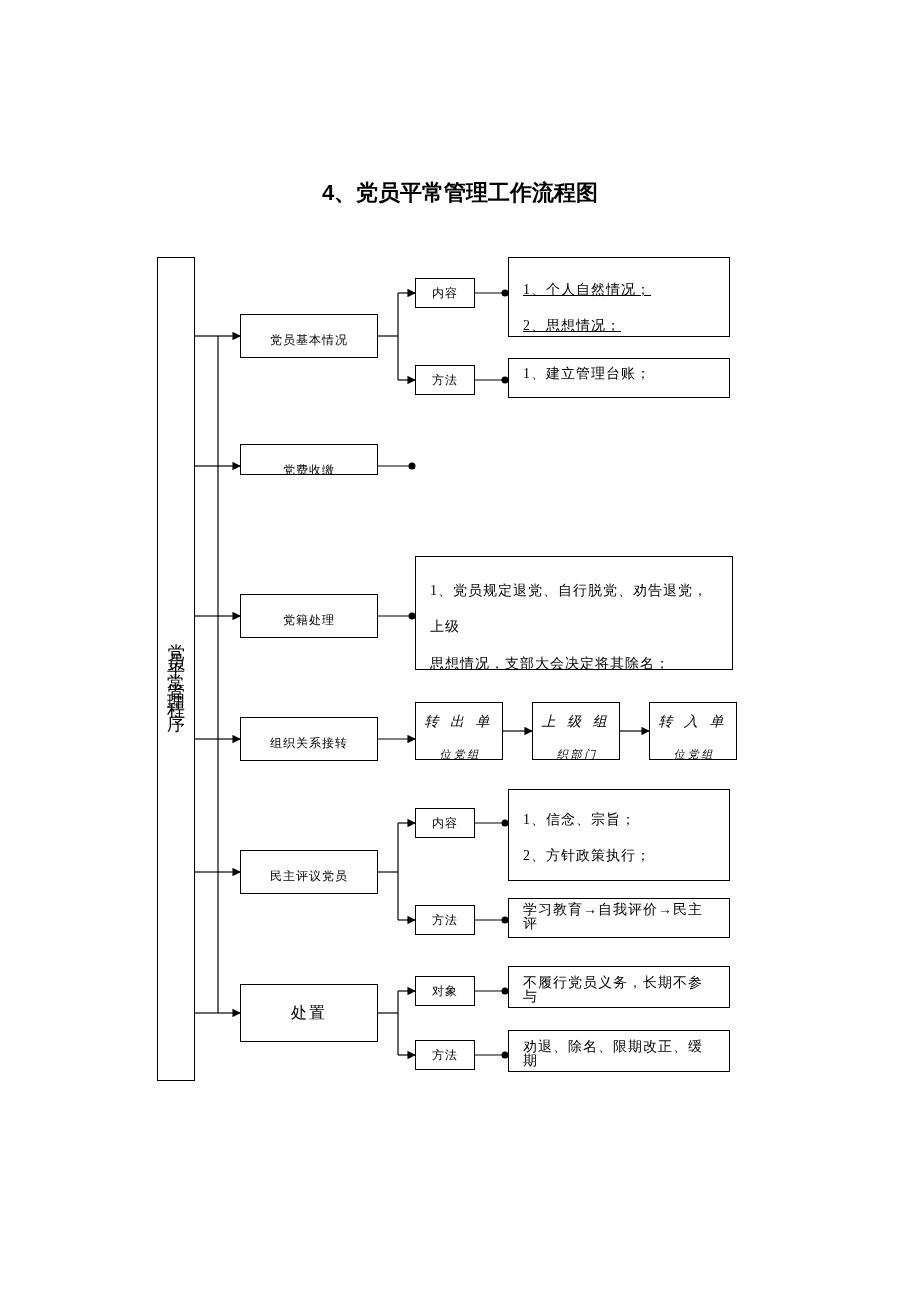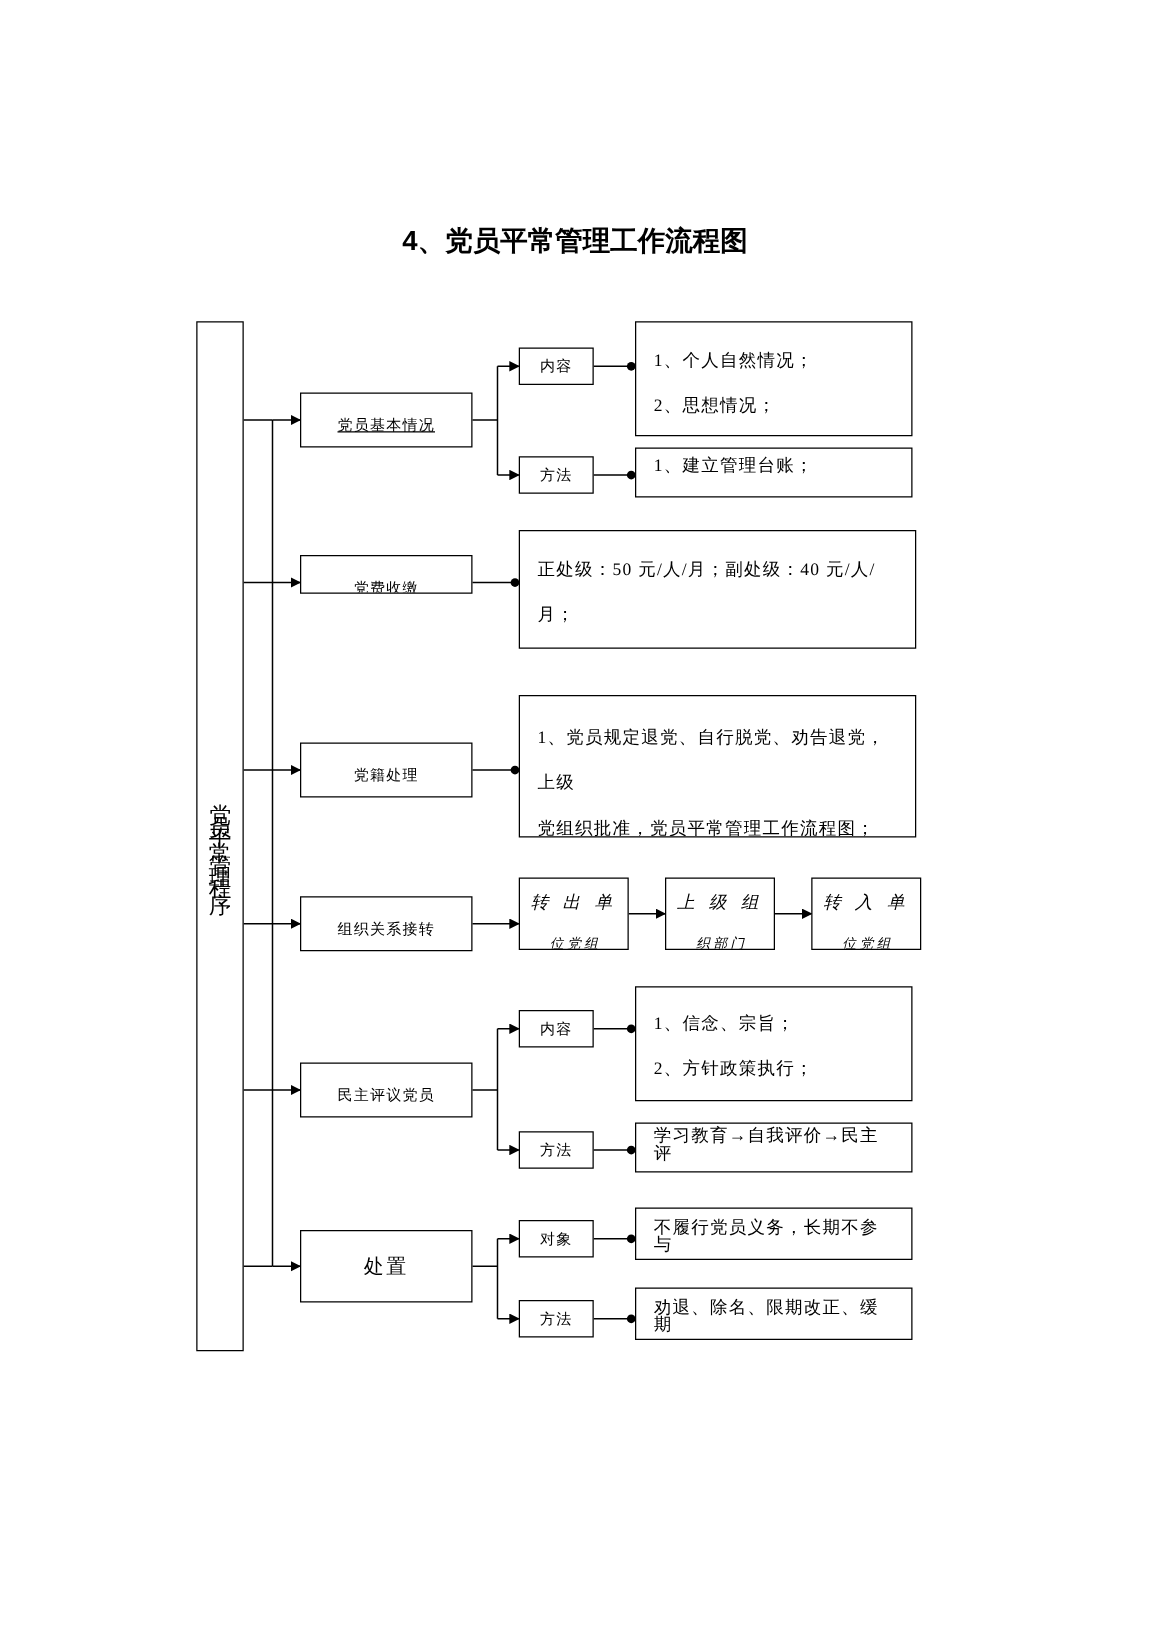--- a/index.html
+++ b/index.html
@@ -111,54 +111,50 @@
 
 <div id="page">
 
   <div class="title">4、党员平常管理工作流程图</div>
 
   <div class="box" style="left:157px; top:257px; width:38px; height:824px;">
     <div class="label-v">党员平常管理程序</div>
   </div>
 
   <div class="box" style="left:240px; top:314px; width:138px; height:44px;">
-    <div class="small-label" style="padding-top:17px;text-decoration:underline;">党员基本情况</div>
+    <div class="small-label" style="padding-top:17px;">党员基本情况</div>
   </div>
 
   <div class="box" style="left:415px; top:278px; width:60px; height:30px;">
     <div class="small-label">内容</div>
   </div>
 
   <div class="box" style="left:415px; top:365px; width:60px; height:30px;">
     <div class="small-label">方法</div>
   </div>
 
-  <div class="detail" style="left:508px; top:257px; width:222px; height:92px; padding-top:14px;">
+  <div class="detail" style="left:508px; top:257px; width:222px; height:80px; padding-top:14px;text-decoration:underline;">
     <div>1、个人自然情况；</div>
     <div>2、思想情况；</div>
   </div>
 
   <div class="detail" style="left:508px; top:358px; width:222px; height:40px; padding-top:8px; line-height:1;">
     <div>1、建立管理台账；</div>
   </div>
 
   <div class="box" style="left:240px; top:444px; width:138px; height:31px;">
     <div class="small-label" style="padding-top:17px;">党费收缴</div>
   </div>
-  <div class="detail" style="left:415px; top:424px; width:318px; height:95px; padding-top:14px;">
-    <div>正处级：50 元/人/月；副处级：40 元/人/月；</div>
-    <div>助理级：30 元/人/月；正科级：25 元/人/月；</div>
-  </div>
 
   <div class="box" style="left:240px; top:594px; width:138px; height:44px;">
     <div class="small-label" style="padding-top:17px;">党籍处理</div>
   </div>
   <div class="detail" style="left:415px; top:556px; width:318px; height:114px; padding-top:16px;">
     <div>1、党员规定退党、自行脱党、劝告退党，上级</div>
-    <div>党组织批准，党员平常管理工作流程图；</div>
+    <div>思想情况，支部大会决定将其除名；</div>
   </div>
 
   <div class="box" style="left:240px; top:717px; width:138px; height:44px;">
     <div class="small-label" style="padding-top:17px;">组织关系接转</div>
   </div>
   <div class="multi-box" style="left:415px; top:702px; width:88px; height:58px;">
     <div>转 出 单</div>
     <div class="line2">位 党 组</div>
   </div>
   <div class="multi-box" style="left:532px; top:702px; width:88px; height:58px;">

